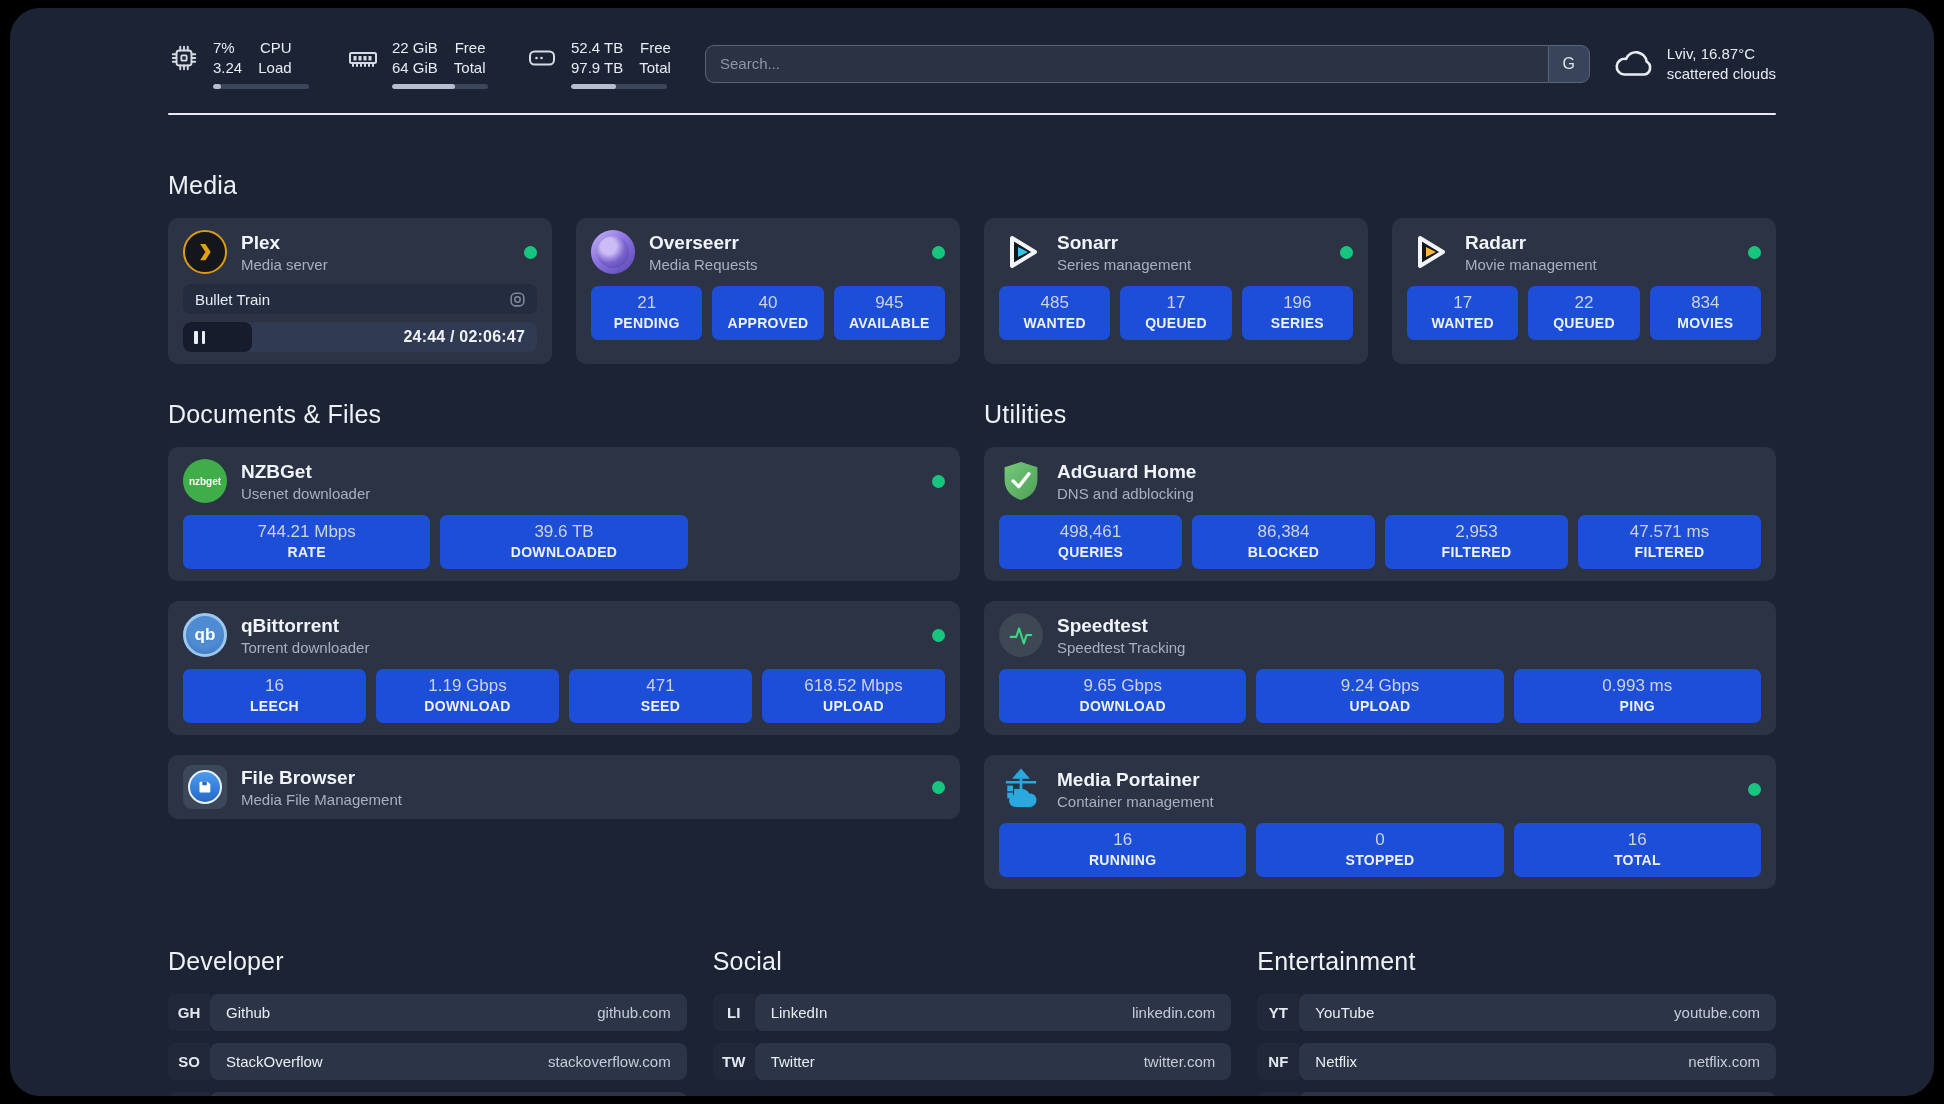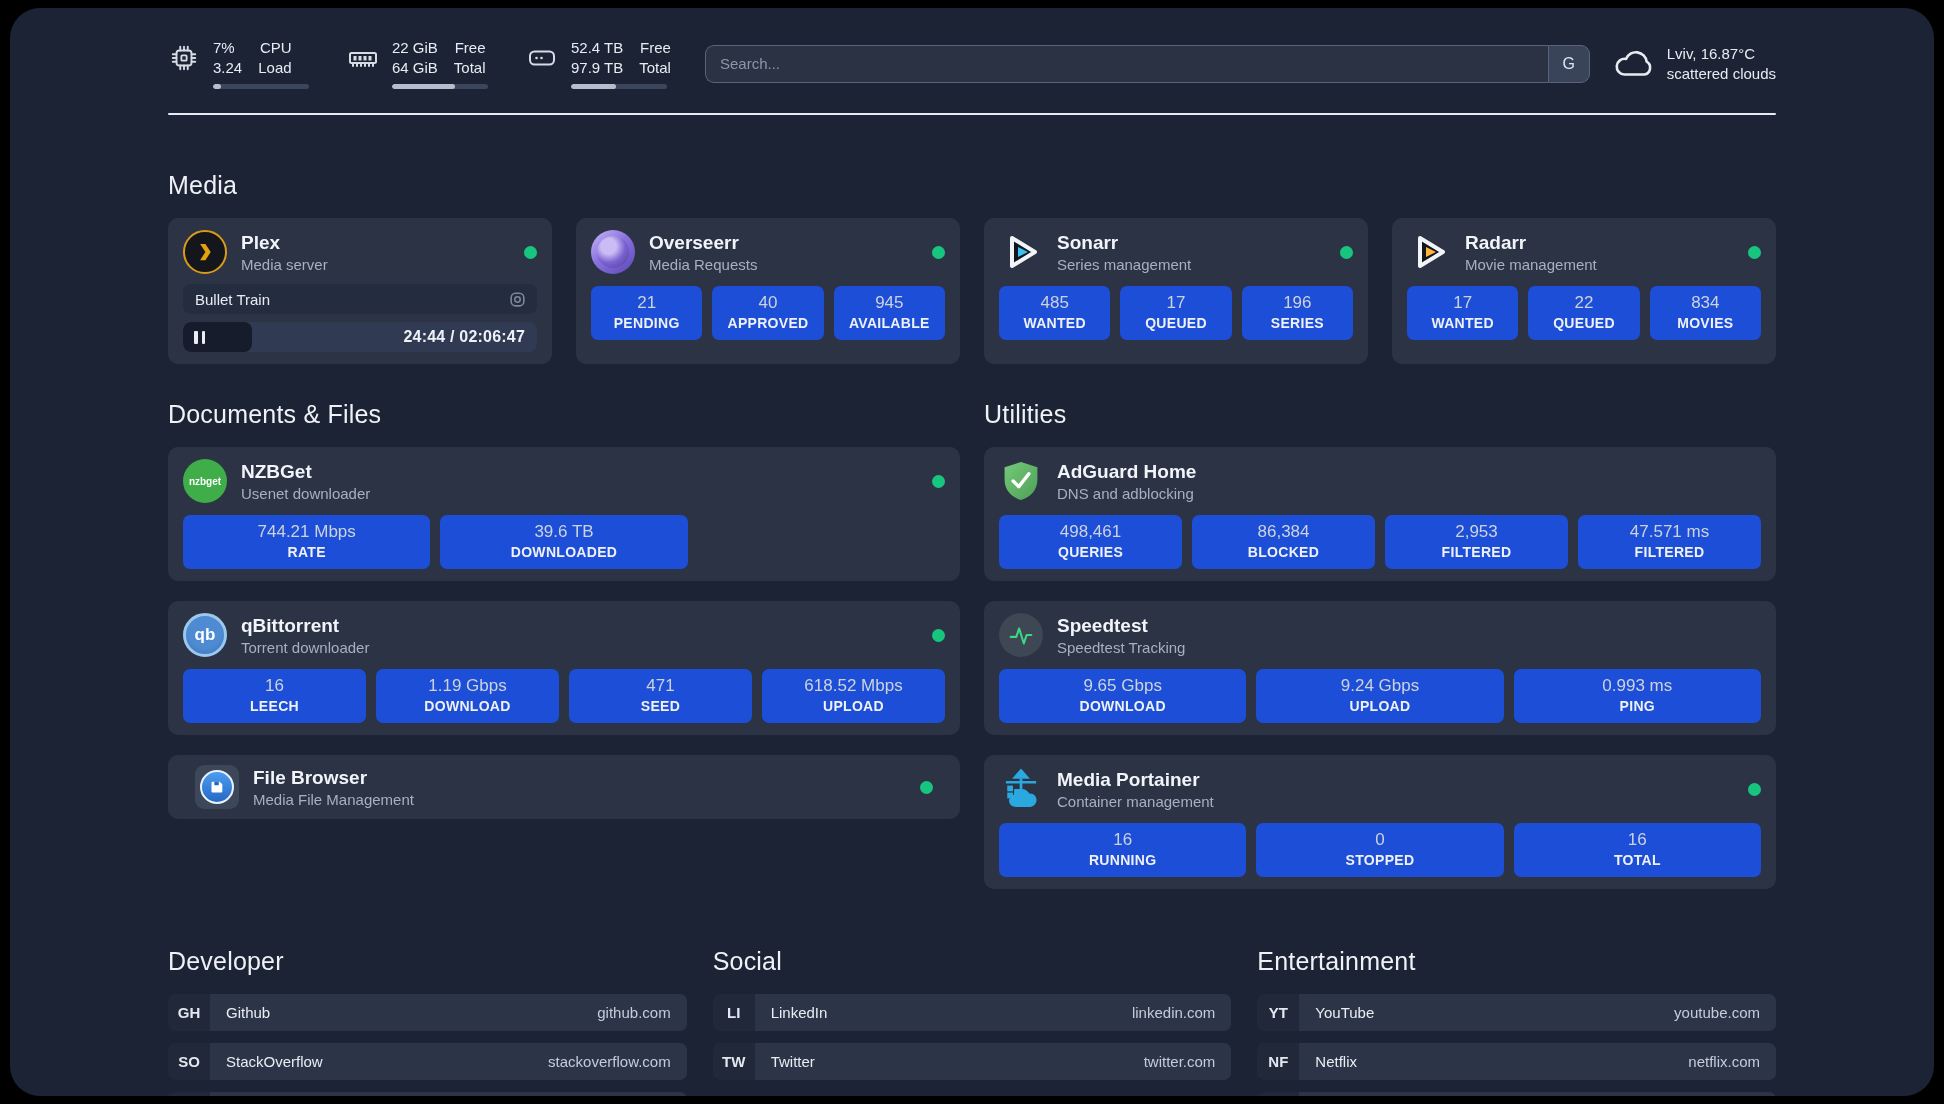--- a/index.html
+++ b/index.html
@@ -66,21 +66,21 @@
   .player-fill { position:absolute; left:0; top:0; bottom:0; background:#161c2b; border-radius:8px; display:flex; align-items:center; padding-left:11px; }
   .pause-icon { display:flex; gap:4px; }
   .pause-icon span { width:3.5px; height:13px; background:#e9edf4; border-radius:1px; }
   .player-time { position:absolute; right:12px; top:0; bottom:0; display:flex; align-items:center; font-size:16px; font-weight:600; color:#eef1f7; letter-spacing:.2px; }
 
   
   .links-grid { display:grid; grid-template-columns:repeat(3,1fr); column-gap:26px; margin-top:58px; }
   .link-rows { display:flex; flex-direction:column; gap:12px; margin-top:18px; }
   .link-row { display:flex; height:37px; border-radius:7px; overflow:hidden; cursor:pointer; }
   .link-abbr { width:42px; background:#202839; color:#e3e8f0; font-size:15px; font-weight:700; display:flex; align-items:center; justify-content:center; flex:none; }
-  .link-main { flex:1; background:#2c3547; display:flex; align-items:center; justify-content:space-between; padding:0 16px; }
+  .link-main { flex:1; background:#2c3547; display:flex; align-items:center; justify-content:space-between; padding:0 16px;border-radius:8px; }
   .link-name { font-size:15px; font-weight:500; color:#e9edf4; }
   .link-url { font-size:15px; color:#c5ccd8; }
 
   svg { display:block; }
 </style>
 </head>
 <body>
 
 <div class="panel">
 <div class="content">
@@ -367,21 +367,21 @@
                   <div class="tile-value">471</div>
                   <div class="tile-label">SEED</div>
                 </div>
             <div class="tile">
                   <div class="tile-value">618.52 Mbps</div>
                   <div class="tile-label">UPLOAD</div>
                 </div>
           </div>
         </div>
 
-        <div class="card" style="padding:10px 27px;">
+        <div class="card" style="padding:10px 15px;">
           <div class="card-head">
             <span class="svc-icon">
               <span class="fb-tile">
                     <span class="fb-circle">
                 <svg width="16" height="16" viewBox="0 0 18 18">
                         <path d="M4 3h8l3 3v8a1.2 1.2 0 0 1-1.2 1.2H4A1.2 1.2 0 0 1 2.8 14V4.2A1.2 1.2 0 0 1 4 3z" fill="#fff"></path>
                         <rect x="6" y="3" width="5" height="4" fill="#2668c5"></rect>
                       </svg>
               </span>
                   </span>

